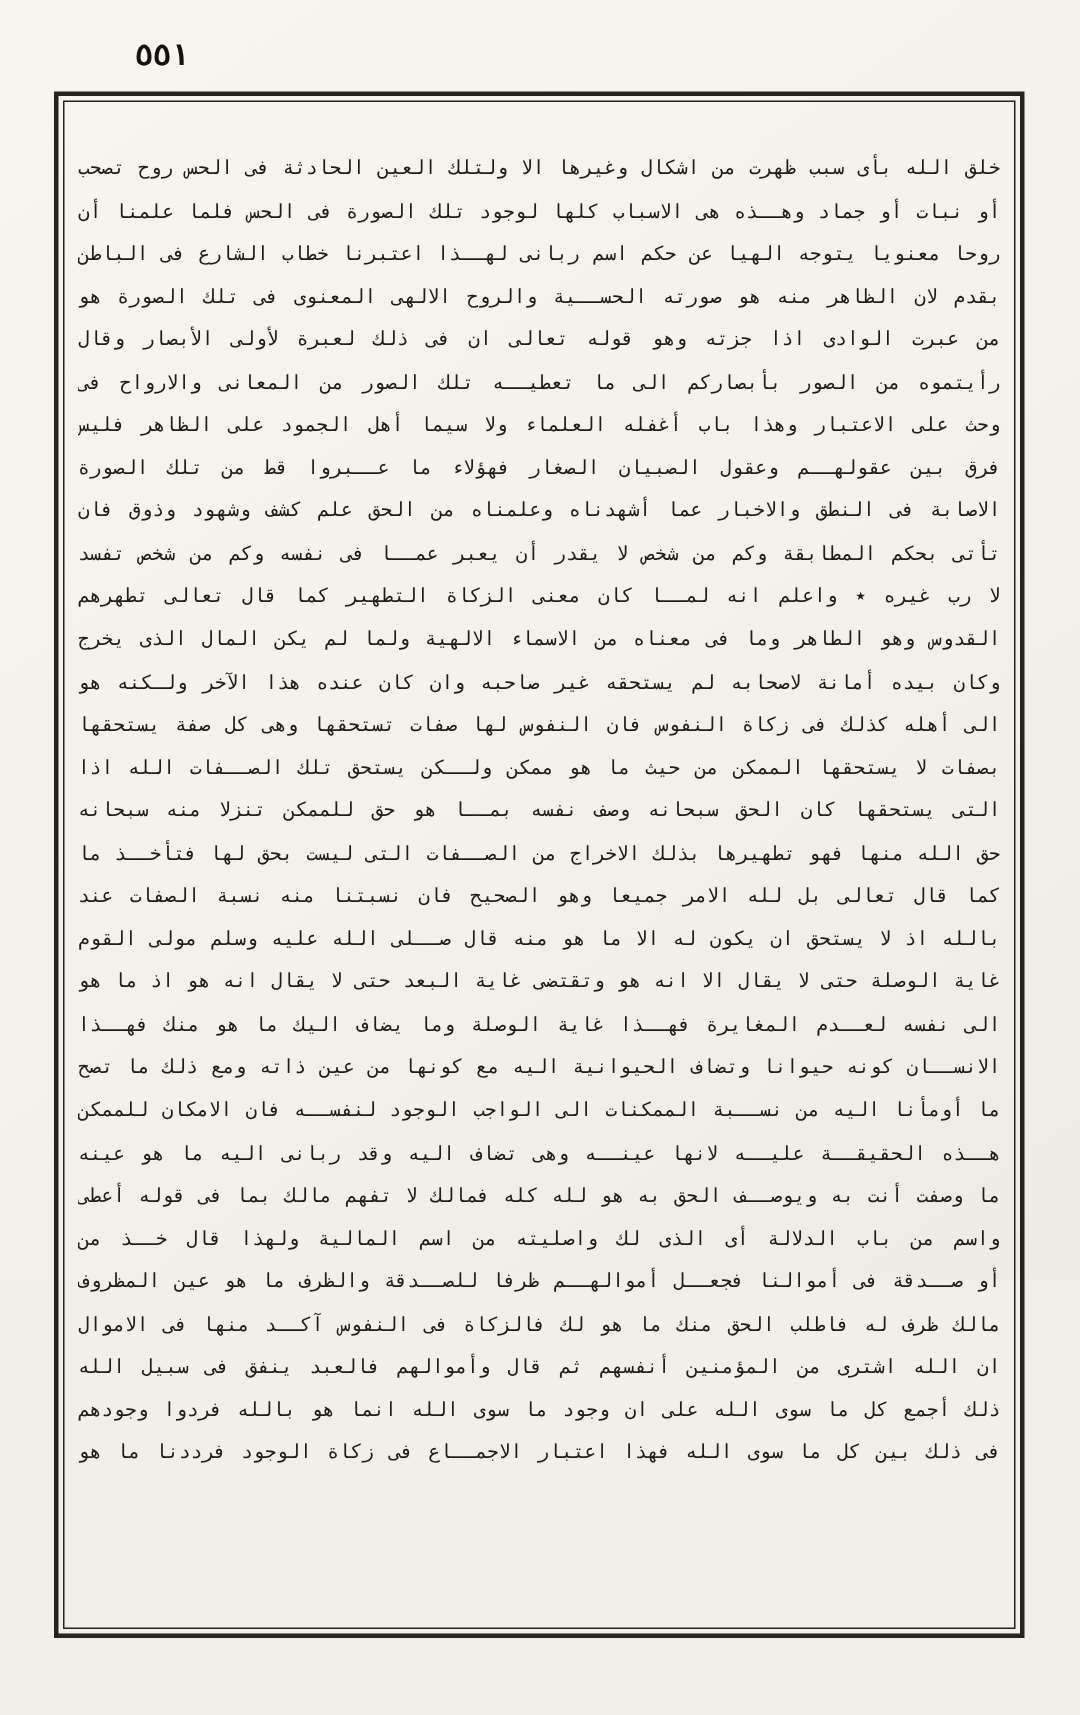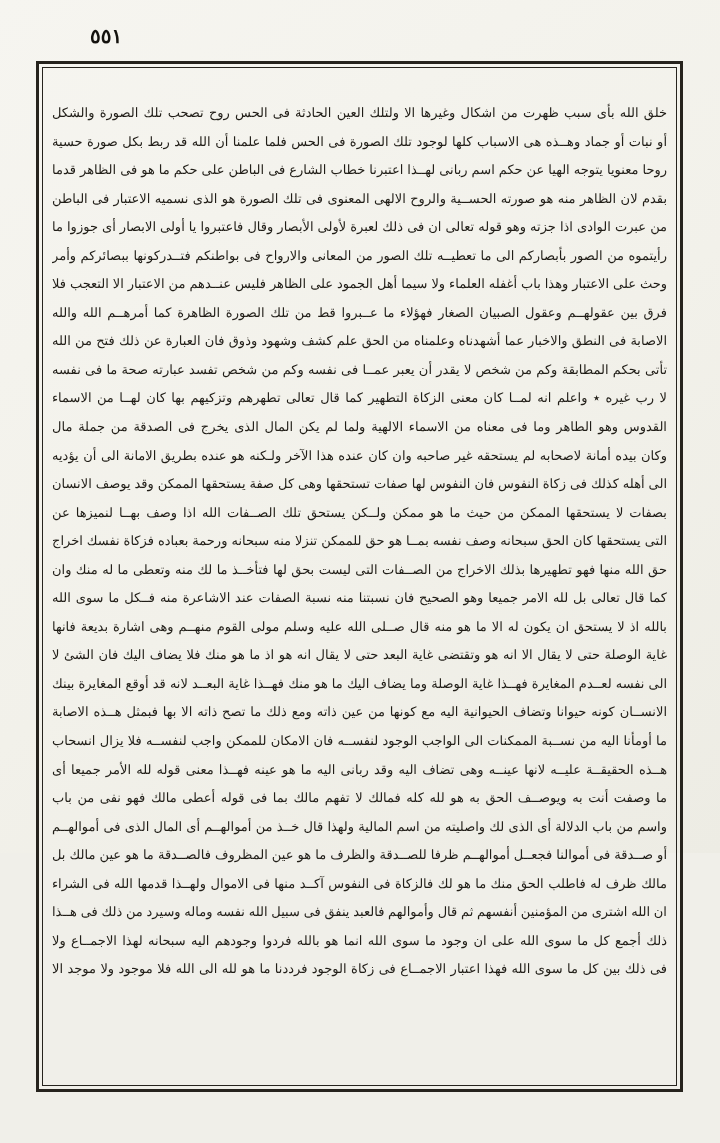--- a/index.html
+++ b/index.html
@@ -8,21 +8,21 @@
     width: 720px;
     height: 1143px;
     overflow: hidden;
     background: #f0efe9;
   }
   .scan {
     position: relative;
     width: 720px;
     height: 853px;
     background: linear-gradient(145deg, #f6f5f0 0%, #f2f1ea 55%, #edecE4 100%);
-    font-family: Liberation Serif, serif;
+    font-family: Liberation Mono, monospace;
     color: #1d1b16;
   }
   .page-number {
     position: absolute;
     top: 24px;
     left: 90px;
     font-size: 20px;
     font-weight: bold;
     letter-spacing: 3px;
     color: #14120e;

